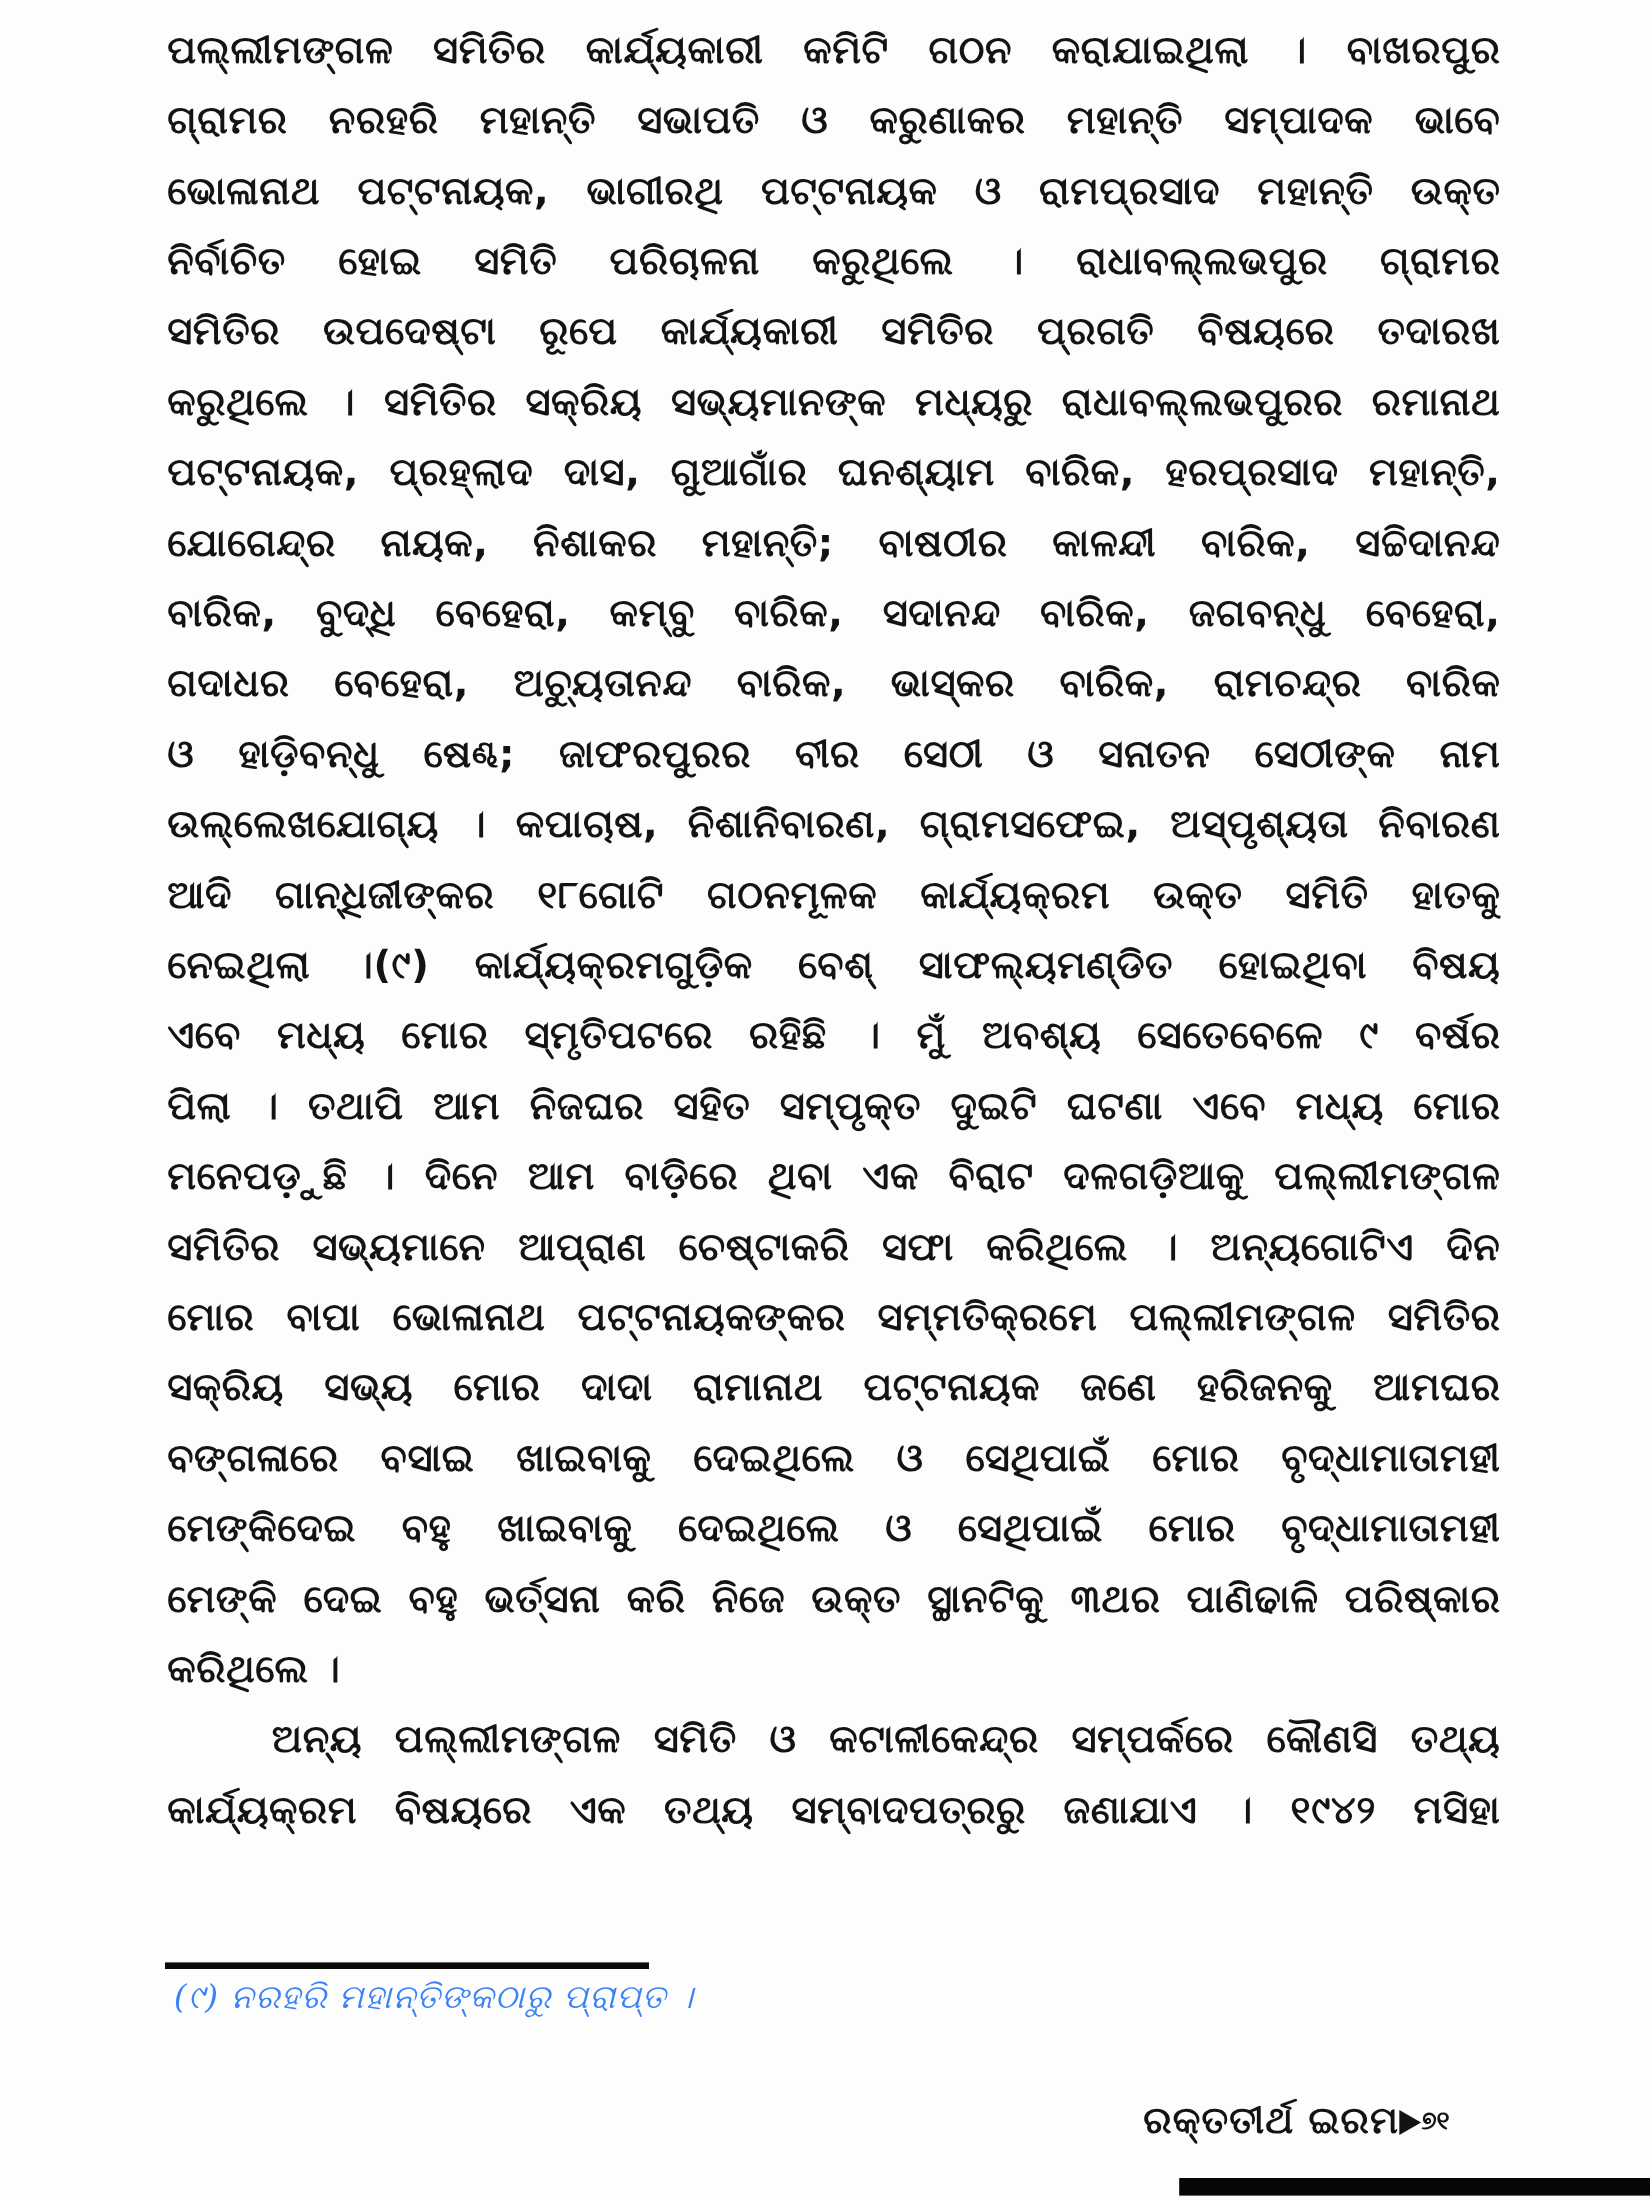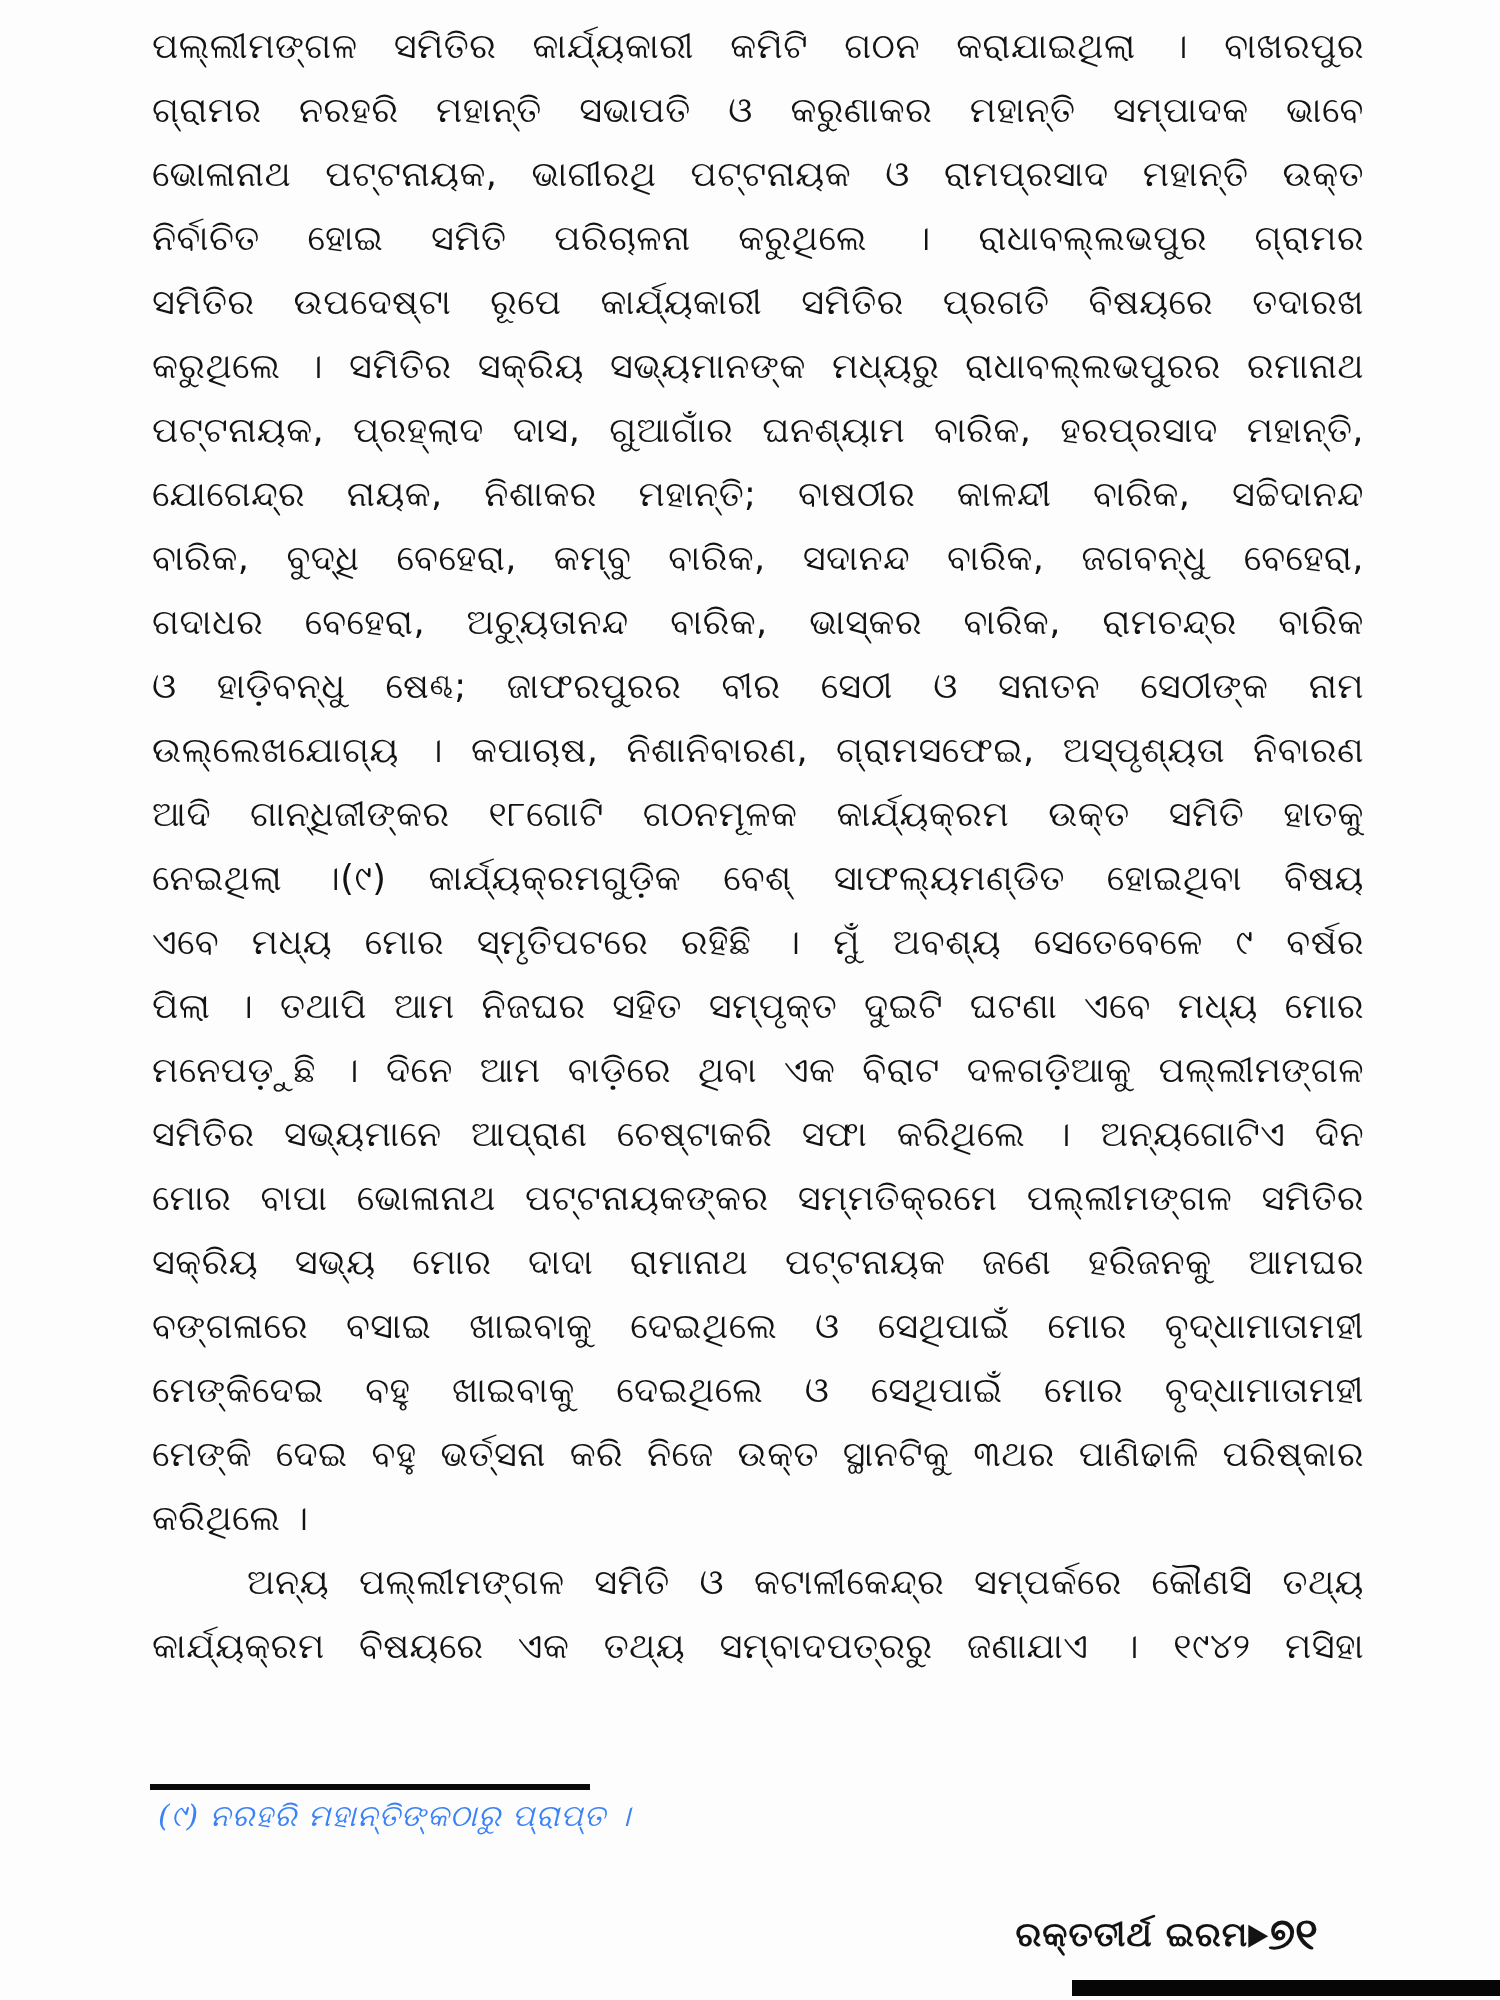--- a/index.html
+++ b/index.html
@@ -14,20 +14,21 @@
     background: #fdfdfd;
     overflow: hidden;
     font-family: "DejaVu Sans", "Liberation Sans", sans-serif;
     color: #131313;
   }
   .text-block {
     position: absolute;
     left: 152px;
     top: 14px;
     width: 1212px;
+    font-weight: bold;
   }
   .line {
     height: 64px;
     line-height: 64px;
     font-size: 35px;
     text-align: justify;
     text-align-last: justify;
     overflow: hidden;
     letter-spacing: 0.5px;
   }
@@ -67,21 +68,21 @@
   .book-title {
     font-size: 34px;
     letter-spacing: 1px;
   }
   .arrow-icon {
     font-size: 26px;
     line-height: 1;
     transform: scaleY(1.15);
   }
   .page-number {
-    font-size: 44px;
+    font-size: 23px;
     text-align: center;
   }
   .bottom-bar {
     position: absolute;
     left: 1072px;
     right: 0;
     top: 1980px;
     height: 16px;
     background: #060606;
   }

